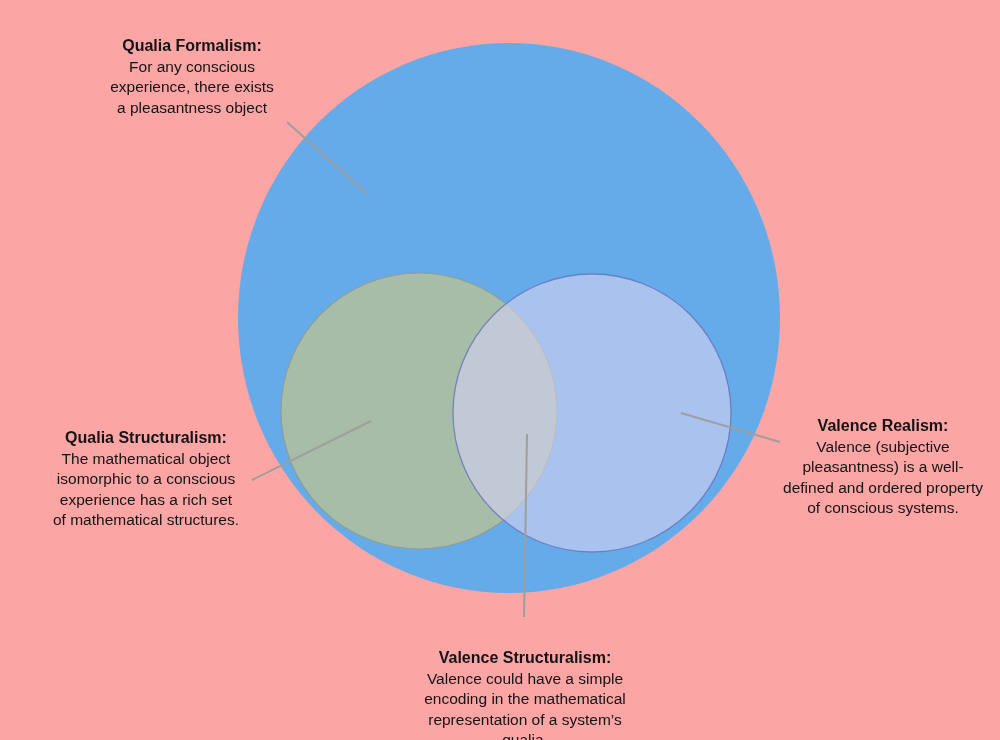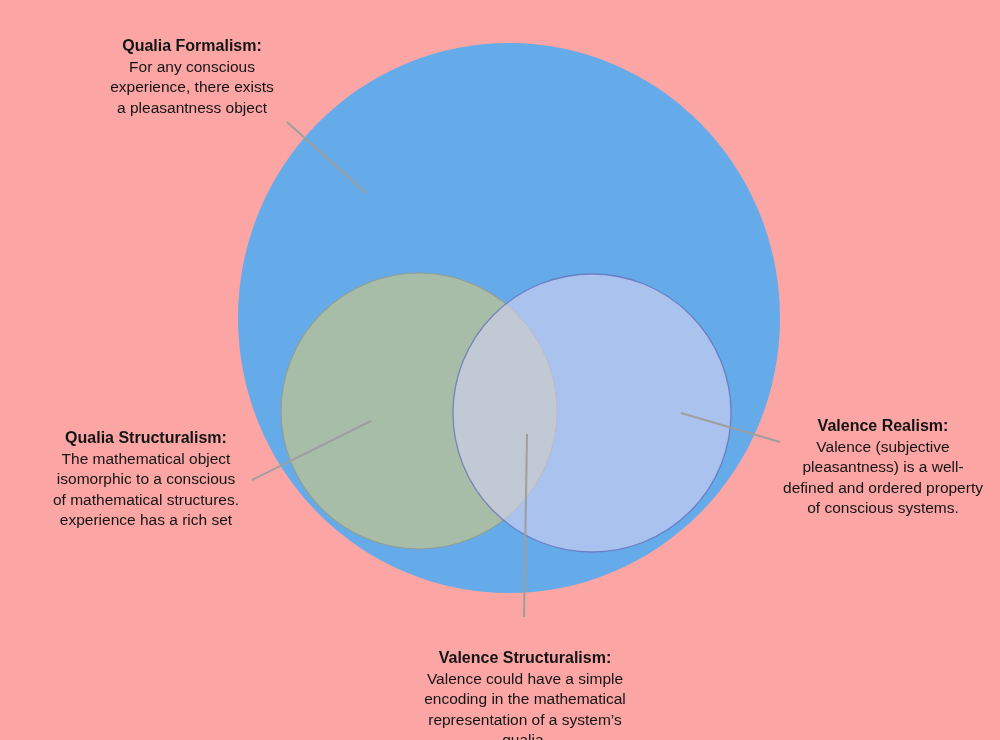--- a/index.html
+++ b/index.html
@@ -57,22 +57,22 @@
     <div class="label-title">Qualia Formalism:</div>
     <div>For any conscious</div>
     <div>experience, there exists</div>
     <div>a pleasantness object</div>
   </div>
 
   <div class="label" style="left:146px; top:428px;">
     <div class="label-title">Qualia Structuralism:</div>
     <div>The mathematical object</div>
     <div>isomorphic to a conscious</div>
+    <div>experience has a rich set</div>
     <div>of mathematical structures.</div>
-    <div>experience has a rich set</div>
   </div>
 
   <div class="label" style="left:866px; top:416px;margin-left:17px;">
     <div class="label-title">Valence Realism:</div>
     <div>Valence (subjective</div>
     <div>pleasantness) is a well-</div>
     <div>defined and ordered property</div>
     <div>of conscious systems.</div>
   </div>
 

